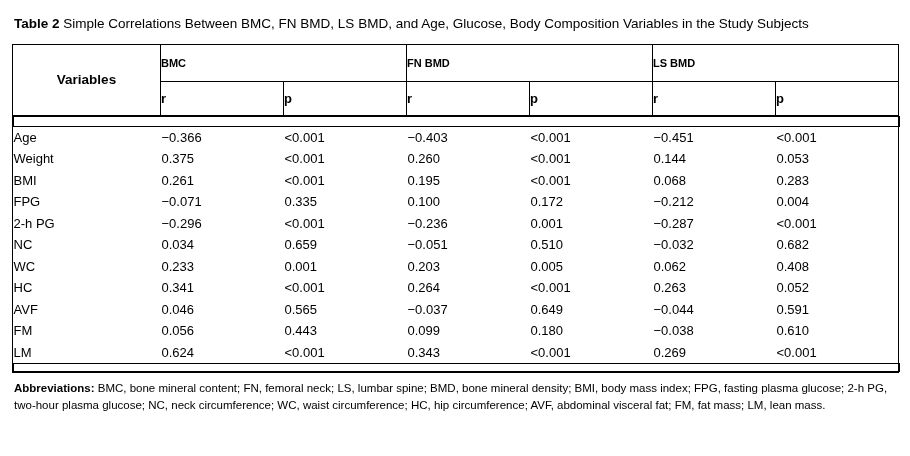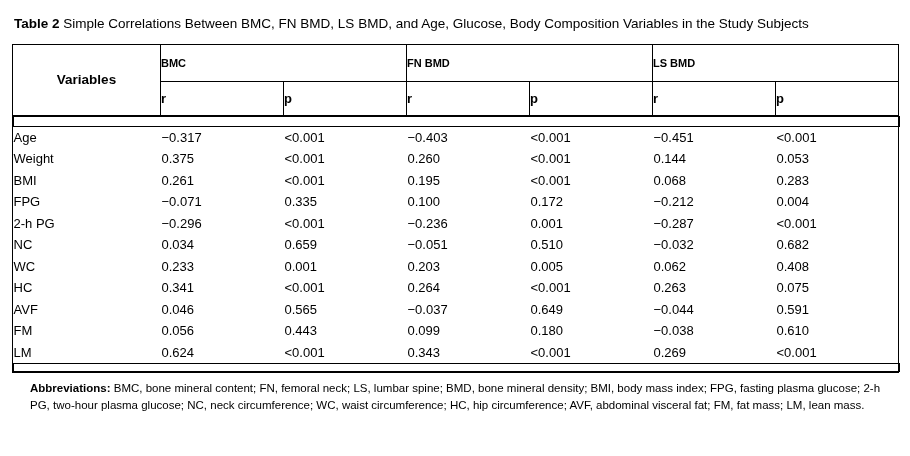--- a/index.html
+++ b/index.html
@@ -88,21 +88,21 @@
   }
   .inner td {
     border: none;
   }
   .spacer-row td { height: 9px; line-height: 9px; }
   .spacer-row-bottom td { height: 7px; line-height: 7px; }
 
   .footnote {
     font-size: 11.5px;
     line-height: 1.5;
-    margin: 7px 2px 0 18px;
+    margin: 7px 2px 0 2px;
     color: #000;
   }
   .footnote .fn-label {
     font-weight: bold;
   }
 </style>
 </head>
 <body>
 
 <div class="page">
@@ -150,21 +150,21 @@
                 <col class="c-r">
                 <col class="c-p">
             </colgroup>
             <tbody>
               <tr class="spacer-row">
                   <td colspan="7"></td>
                 </tr>
 
               <tr>
                 <td class="body-cell">Age</td>
-                <td class="body-cell">−0.317</td>
+                <td class="body-cell">−0.366</td>
                 <td class="body-cell">&lt;0.001</td>
                 <td class="body-cell">−0.403</td>
                 <td class="body-cell">&lt;0.001</td>
                 <td class="body-cell">−0.451</td>
                 <td class="body-cell">&lt;0.001</td>
               </tr>
 
               <tr>
                 <td class="body-cell">Weight</td>
                 <td class="body-cell">0.375</td>
@@ -225,21 +225,21 @@
                 <td class="body-cell">0.408</td>
               </tr>
 
               <tr>
                 <td class="body-cell">HC</td>
                 <td class="body-cell">0.341</td>
                 <td class="body-cell">&lt;0.001</td>
                 <td class="body-cell">0.264</td>
                 <td class="body-cell">&lt;0.001</td>
                 <td class="body-cell">0.263</td>
-                <td class="body-cell">0.075</td>
+                <td class="body-cell">0.052</td>
               </tr>
 
               <tr>
                 <td class="body-cell">AVF</td>
                 <td class="body-cell">0.046</td>
                 <td class="body-cell">0.565</td>
                 <td class="body-cell">−0.037</td>
                 <td class="body-cell">0.649</td>
                 <td class="body-cell">−0.044</td>
                 <td class="body-cell">0.591</td>

